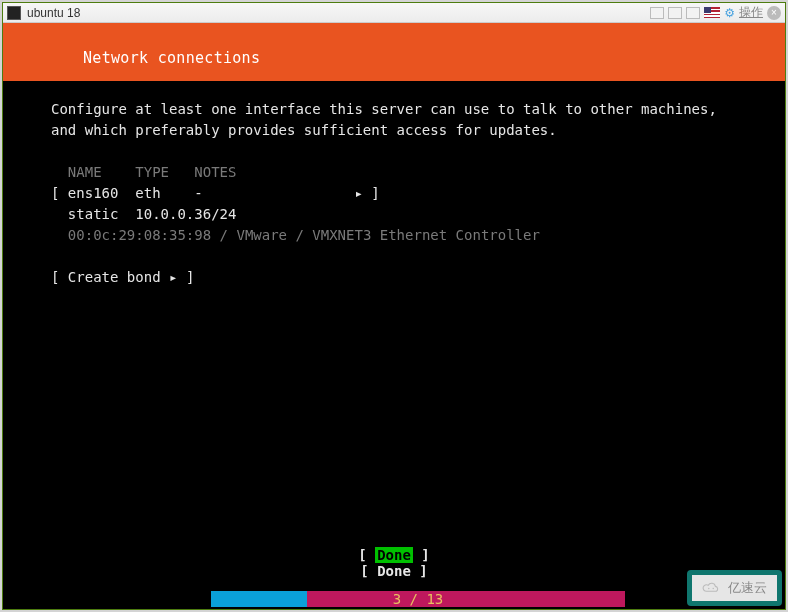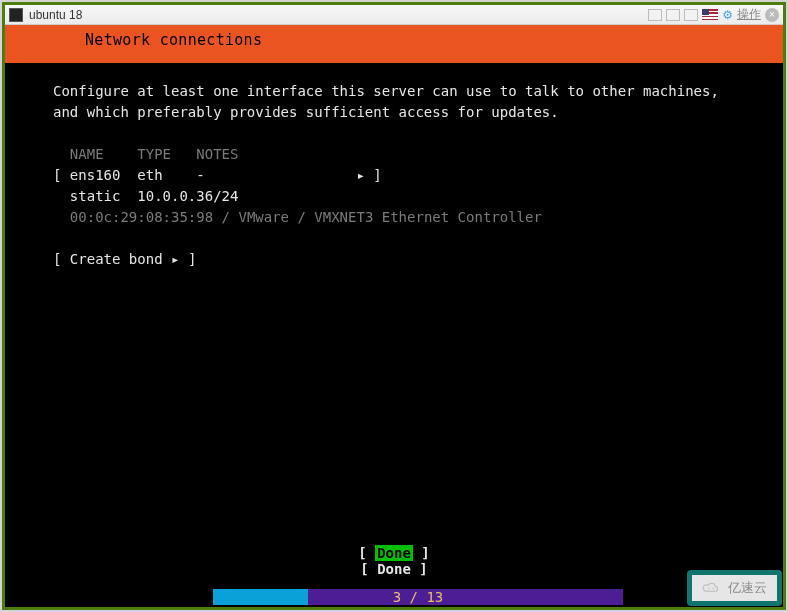--- a/index.html
+++ b/index.html
@@ -9,21 +9,21 @@
     background: #d4d4d4;
     font-family: "DejaVu Sans Mono", "Ubuntu Mono", Consolas, monospace;
     font-size: 14px;
     overflow: hidden;
     position: relative;
   }
   .window-frame {
     position: absolute;
     top: 2px; left: 2px; right: 2px; bottom: 2px;
     background: #fff;
-    border: 3px solid #4d7c0f;
+    border: 1px solid #4d7c0f;
     display: flex;
     flex-direction: column;
   }
   .titlebar {
     height: 20px;
     background: linear-gradient(#f7f7f7,#ececec);
     border-bottom: 1px solid #ccc;
     display: flex;
     align-items: center;
     padding: 0 4px;
@@ -60,22 +60,22 @@
   .console {
     flex: 1;
     background: #000;
     color: #e6e6e6;
     display: flex;
     flex-direction: column;
     overflow: hidden;
   }
   .header-bar {
     background: #e95420;
-    color: #000000;
-    padding: 6px 0 14px 80px;
+    color: #ffffff;
+    padding: 26px 0 14px 80px;
     font-size: 15px;
     letter-spacing: 0.3px;
   }
   .content {
     flex: 1;
     padding: 18px 0 0 48px;
     line-height: 1.5;
     white-space: pre;
   }
   .bodytext { color: #e6e6e6; }
@@ -94,21 +94,21 @@
     padding: 0 2px;
   }
   .progress-wrap {
     position: relative;
     height: 20px;
     background: #000;
     margin: 4px 0 0 0;
   }
   .progress-track {
     position:absolute; left:160px; right:160px; top:2px; height:16px;
-    background: #4c1d95;
+    background: #be185d;
     margin-left: 48px;
   }
   .progress-fill {
     position:absolute; left:0; top:0; bottom:0;
     background: #0aa0d8;
   }
   .progress-text {
     position:absolute; left:0; right:0; top:0; bottom:0;
     display:flex; align-items:center; justify-content:center;
     color:#e8c060;

